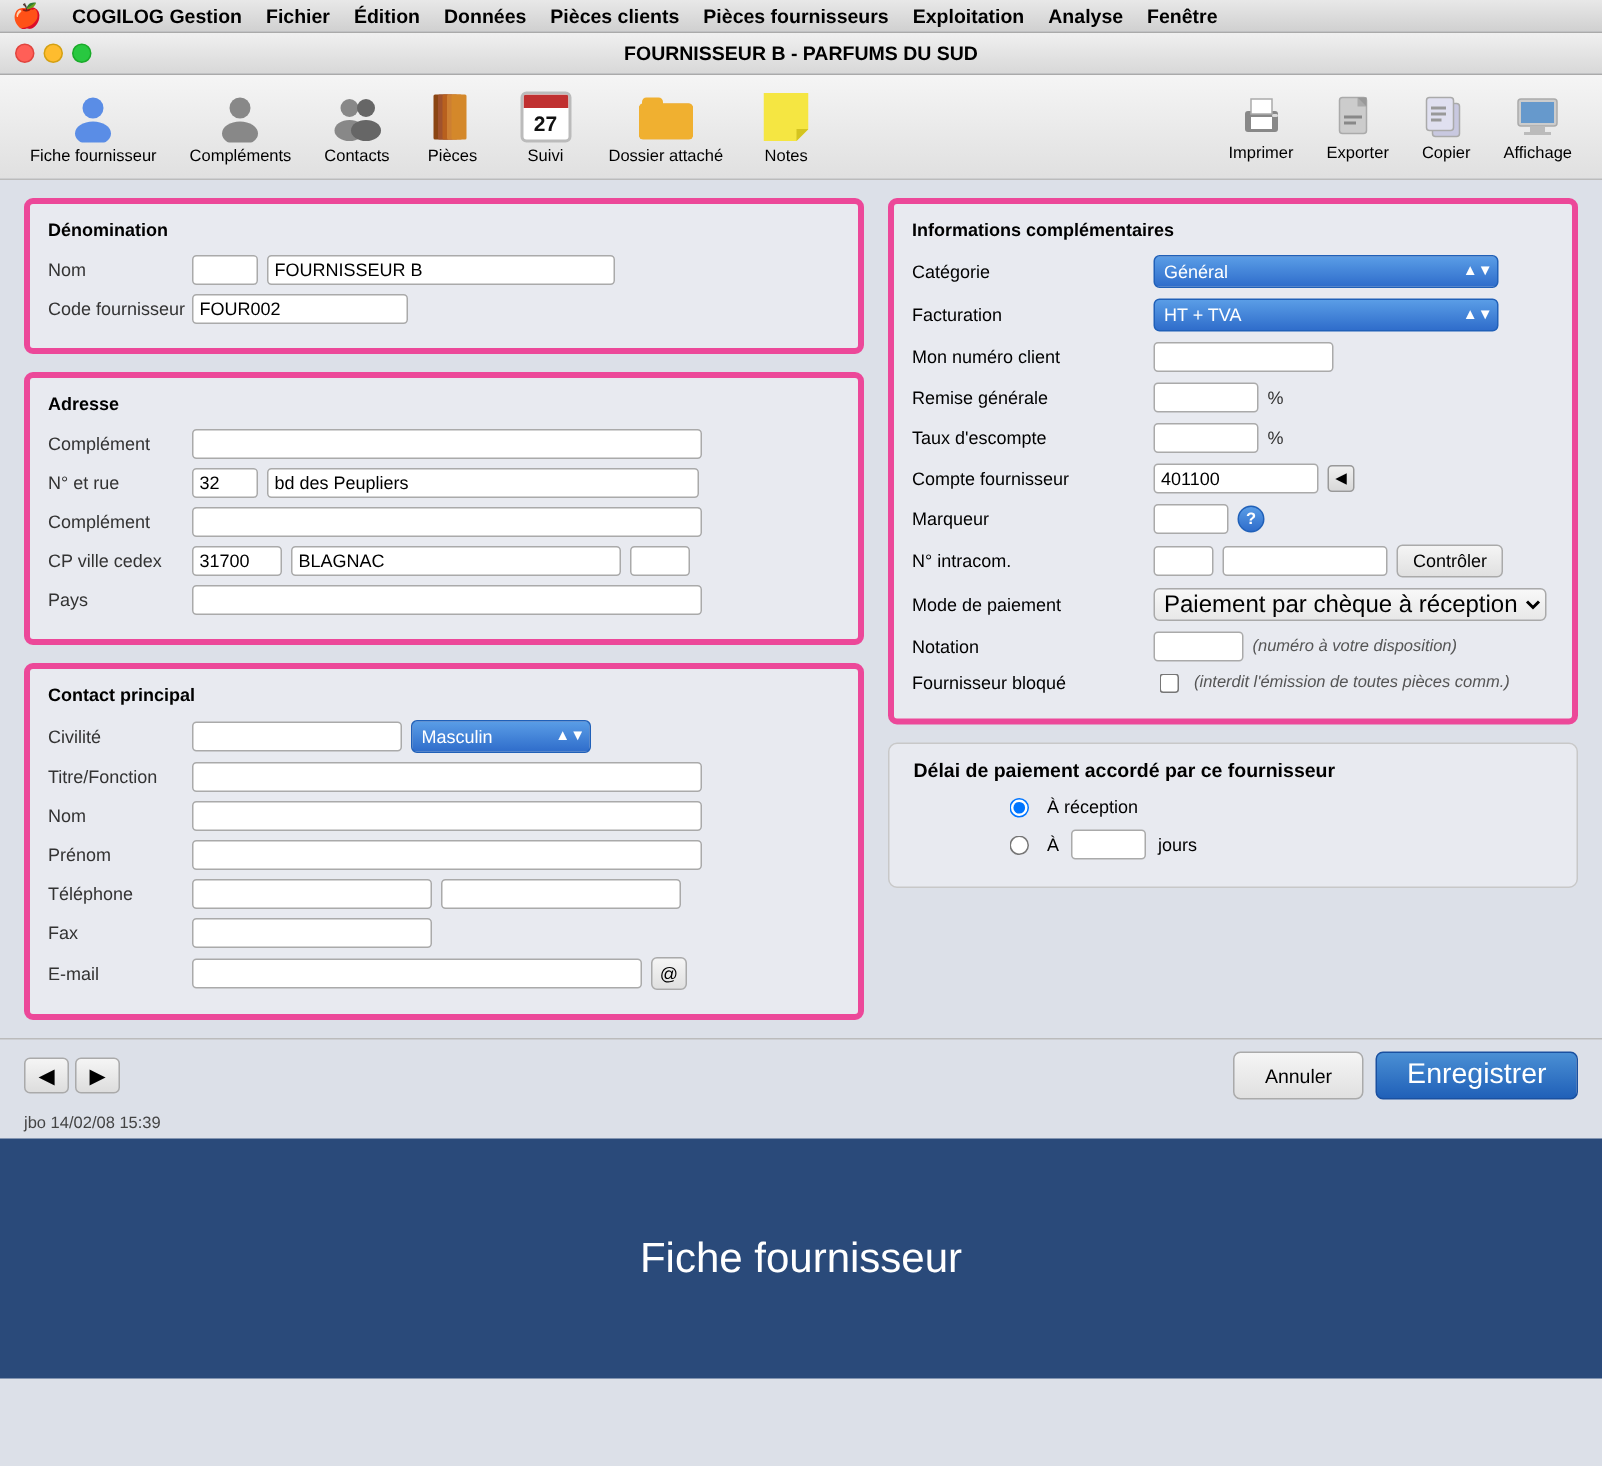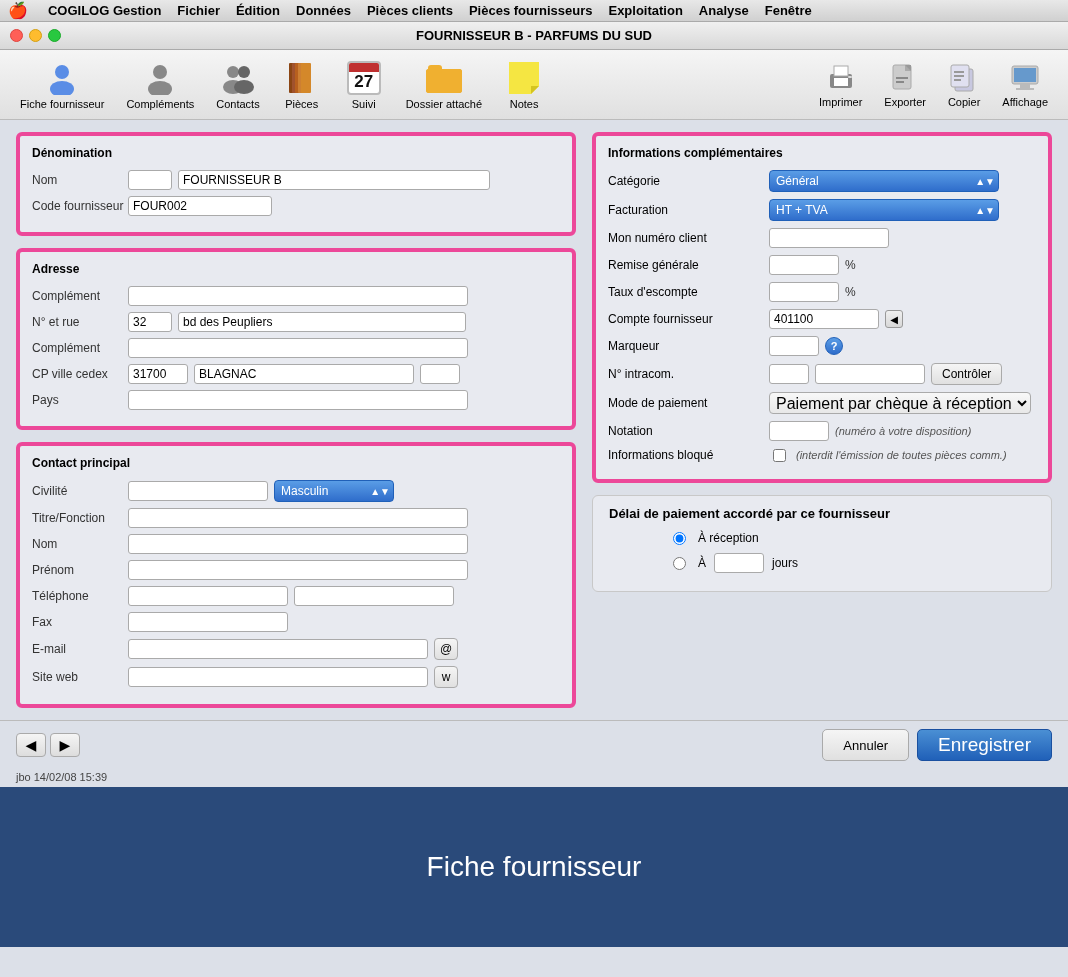--- a/index.html
+++ b/index.html
@@ -422,21 +422,21 @@
         <rect x="16" y="2" width="10" height="30" rx="1" fill="#d4882a"></rect>
       </svg>
     </div>
     <span class="toolbar-label">Pièces</span>
   </div>
 
   <div class="toolbar-item">
     <div class="toolbar-icon" style="display:flex; align-items:center; justify-content:center;">
       <div class="calendar-icon-wrap">
         <div class="cal-header" style="background:#c03030; height:9px;"></div>
-        <div class="cal-body" style="font-size:17px; font-weight:bold; color:#111;">27</div>
+        <div class="cal-body" style="font-size:14px; font-weight:bold; color:#111;">27</div>
       </div>
     </div>
     <span class="toolbar-label">Suivi</span>
   </div>
 
   <div class="toolbar-item">
     <div class="toolbar-icon" style="display:flex; align-items:center; justify-content:center;">
       <svg width="36" height="30" viewBox="0 0 36 30">
         <rect x="0" y="6" width="36" height="24" rx="3" fill="#e8a020"></rect>
         <rect x="0" y="6" width="36" height="24" rx="3" fill="#f0b030"></rect>
@@ -510,21 +510,21 @@
 
 <div class="main-content">
 
   <div class="left-panel">
 
     <div class="section">
       <div class="section-title">Dénomination</div>
       <div class="form-row">
         <span class="form-label form-label-left">Nom</span>
         <input type="text" class="input-name-first" value="" style="width: 44px;">
-        <input type="text" style="width: 312px;" value="FOURNISSEUR B">
+        <input type="text" style="width: 232px;" value="FOURNISSEUR B">
       </div>
       <div class="form-row">
         <span class="form-label form-label-left">Code fournisseur</span>
         <input type="text" class="input-md" style="width: 144px;" value="FOUR002">
       </div>
     </div>
 
     <div class="section">
       <div class="section-title">Adresse</div>
       <div class="form-row">
@@ -583,25 +583,20 @@
       </div>
       <div class="form-row">
         <span class="form-label" style="width:90px;">Fax</span>
         <input type="text" style="width: 160px;" value="">
       </div>
       <div class="form-row">
         <span class="form-label" style="width:90px;">E-mail</span>
         <input type="text" style="width: 300px;" value="">
         <button class="controler-btn" style="width:24px; padding:0; text-align:center;">@</button>
       </div>
-      <div class="form-row">
-        <span class="form-label" style="width:90px;">Site web</span>
-        <input type="text" style="width: 300px;" value="">
-        <button class="controler-btn" style="width:24px; padding:0; text-align:center;">w</button>
-      </div>
     </div>
 
   </div>
 
   <div class="right-panel">
 
     <div class="section">
       <div class="section-title">Informations complémentaires</div>
 
       <div class="rform-row">
@@ -669,21 +664,21 @@
         </div>
       </div>
 
       <div class="rform-row">
         <span class="rform-label">Notation</span>
         <input type="text" style="width: 60px;" value="">
         <span class="italic-hint">(numéro à votre disposition)</span>
       </div>
 
       <div class="rform-row">
-        <span class="rform-label">Informations bloqué</span>
+        <span class="rform-label">Fournisseur bloqué</span>
         <input type="checkbox" style="">
         <span class="italic-hint">(interdit l'émission de toutes pièces comm.)</span>
       </div>
     </div>
 
     <div class="delay-section">
       <div class="delay-title">Délai de paiement accordé par ce fournisseur</div>
       <div class="delay-row">
         <input type="radio" name="delai" checked="" style="">
         <span>À réception</span>

